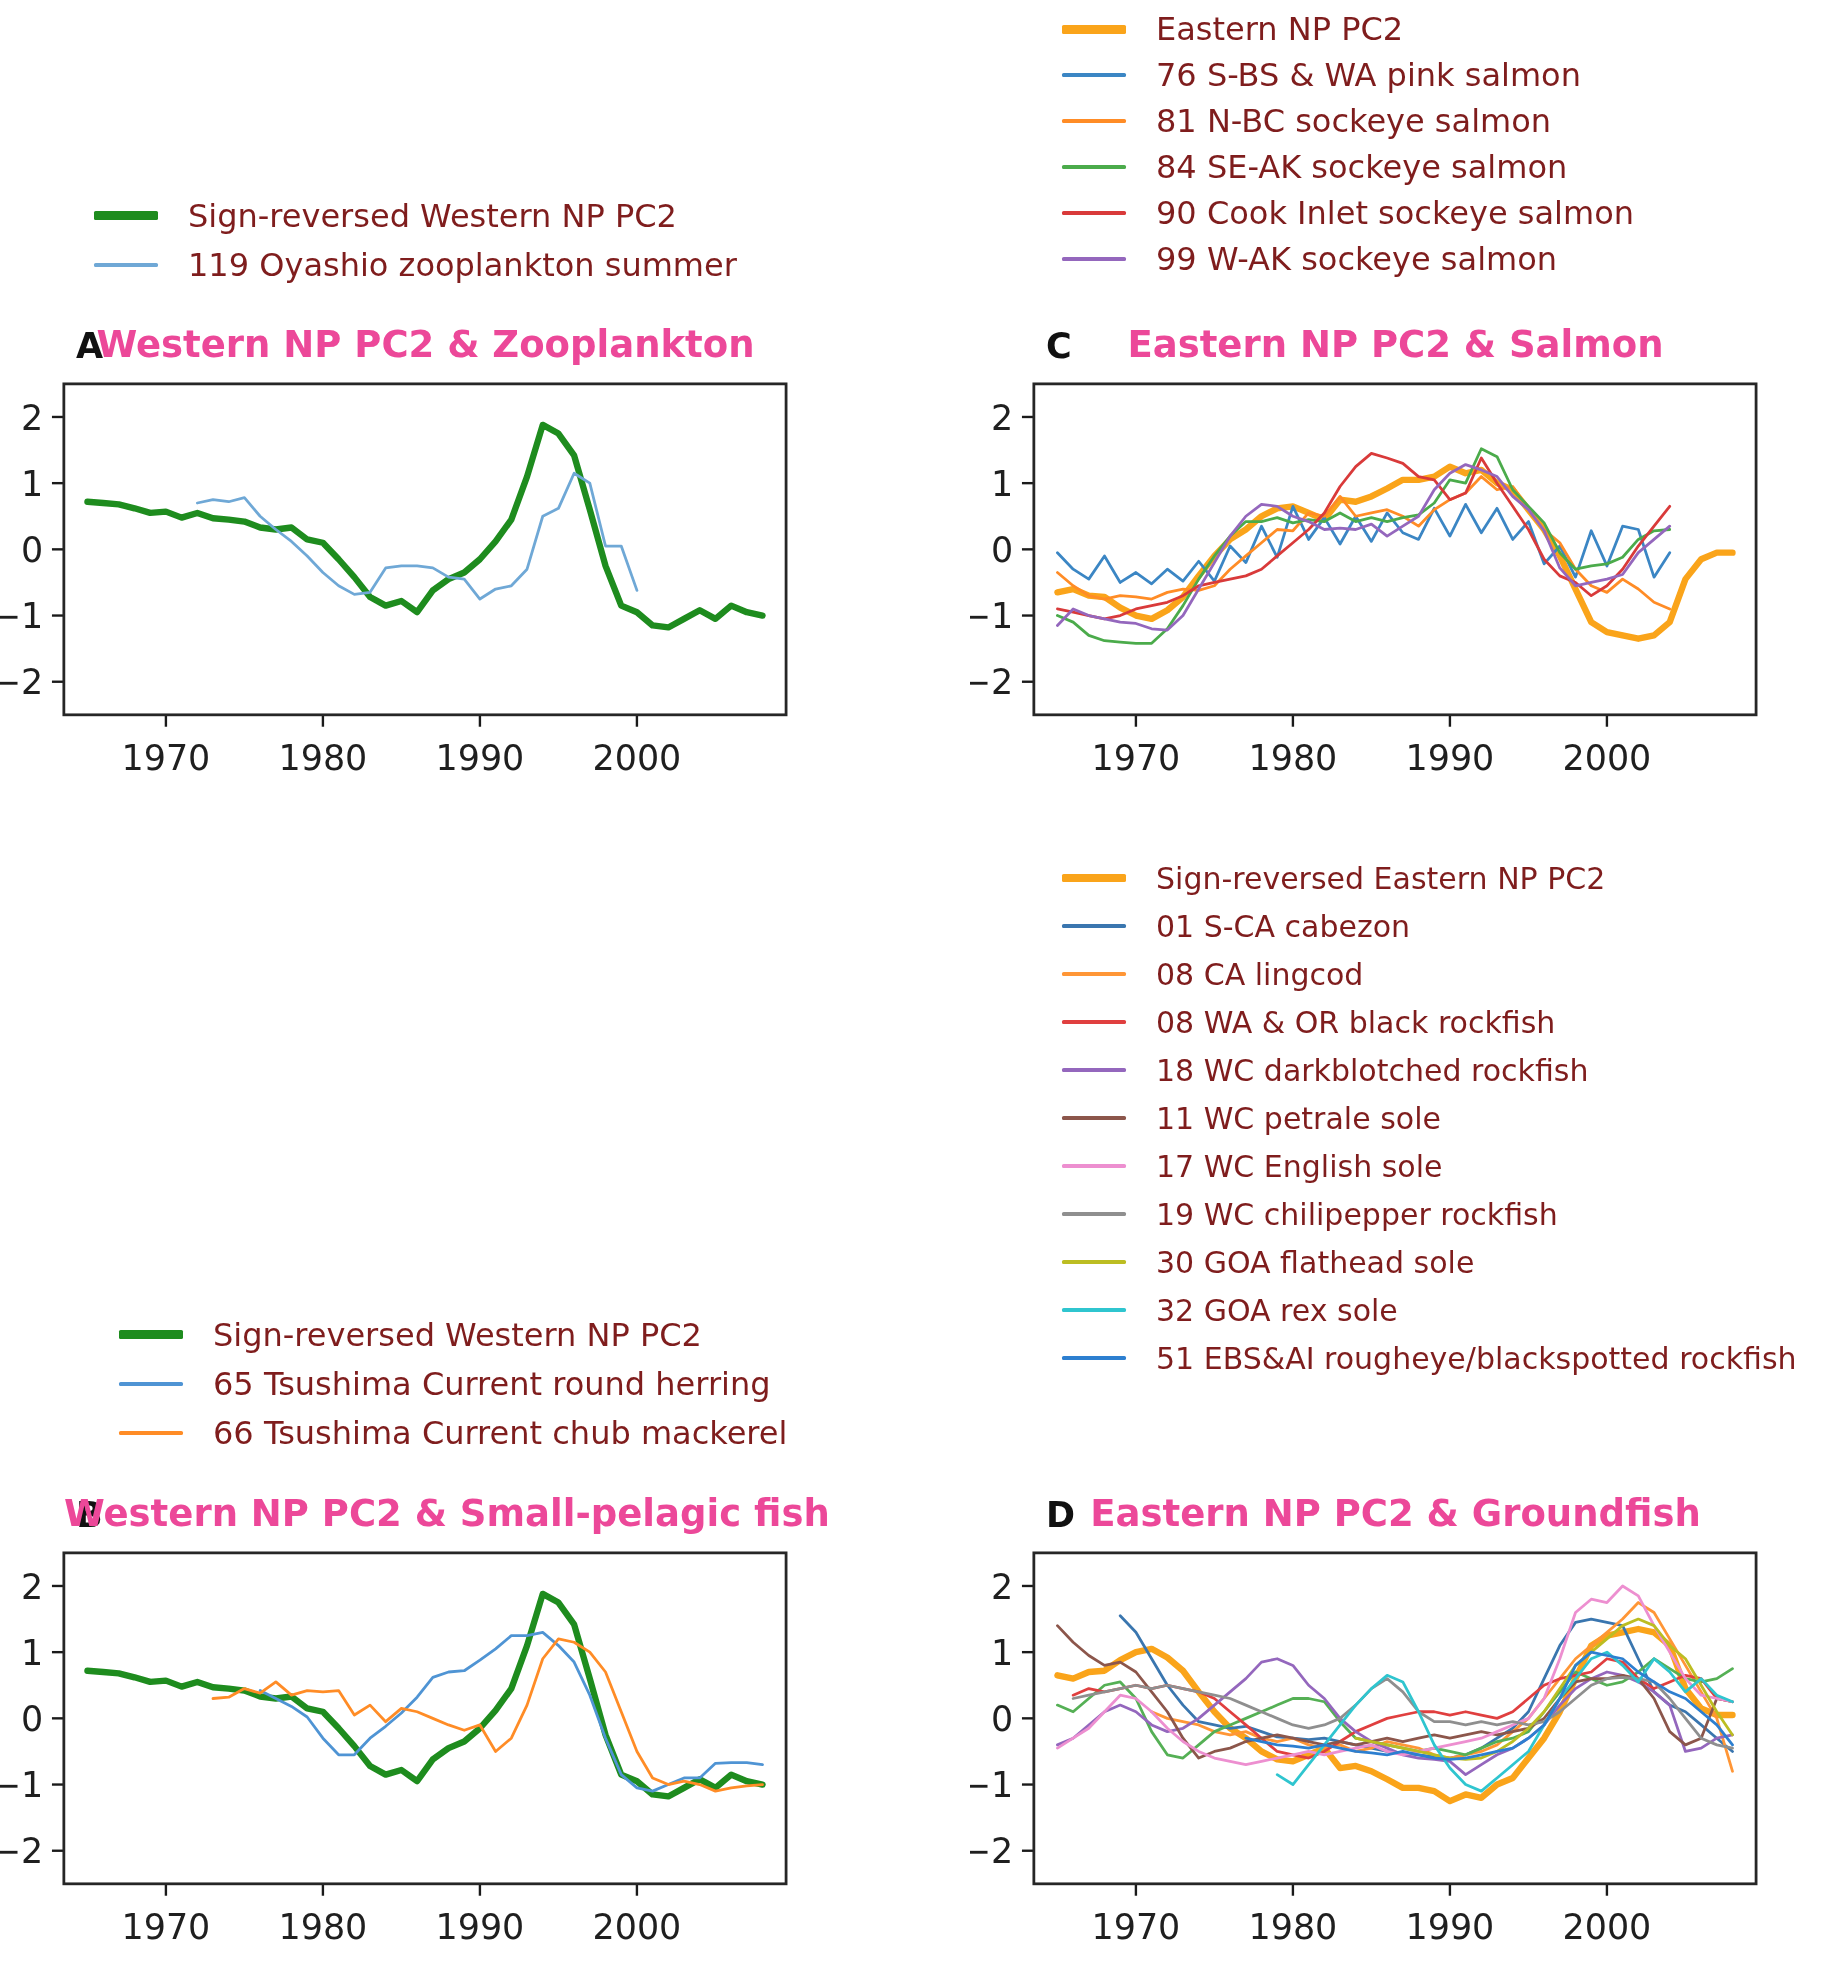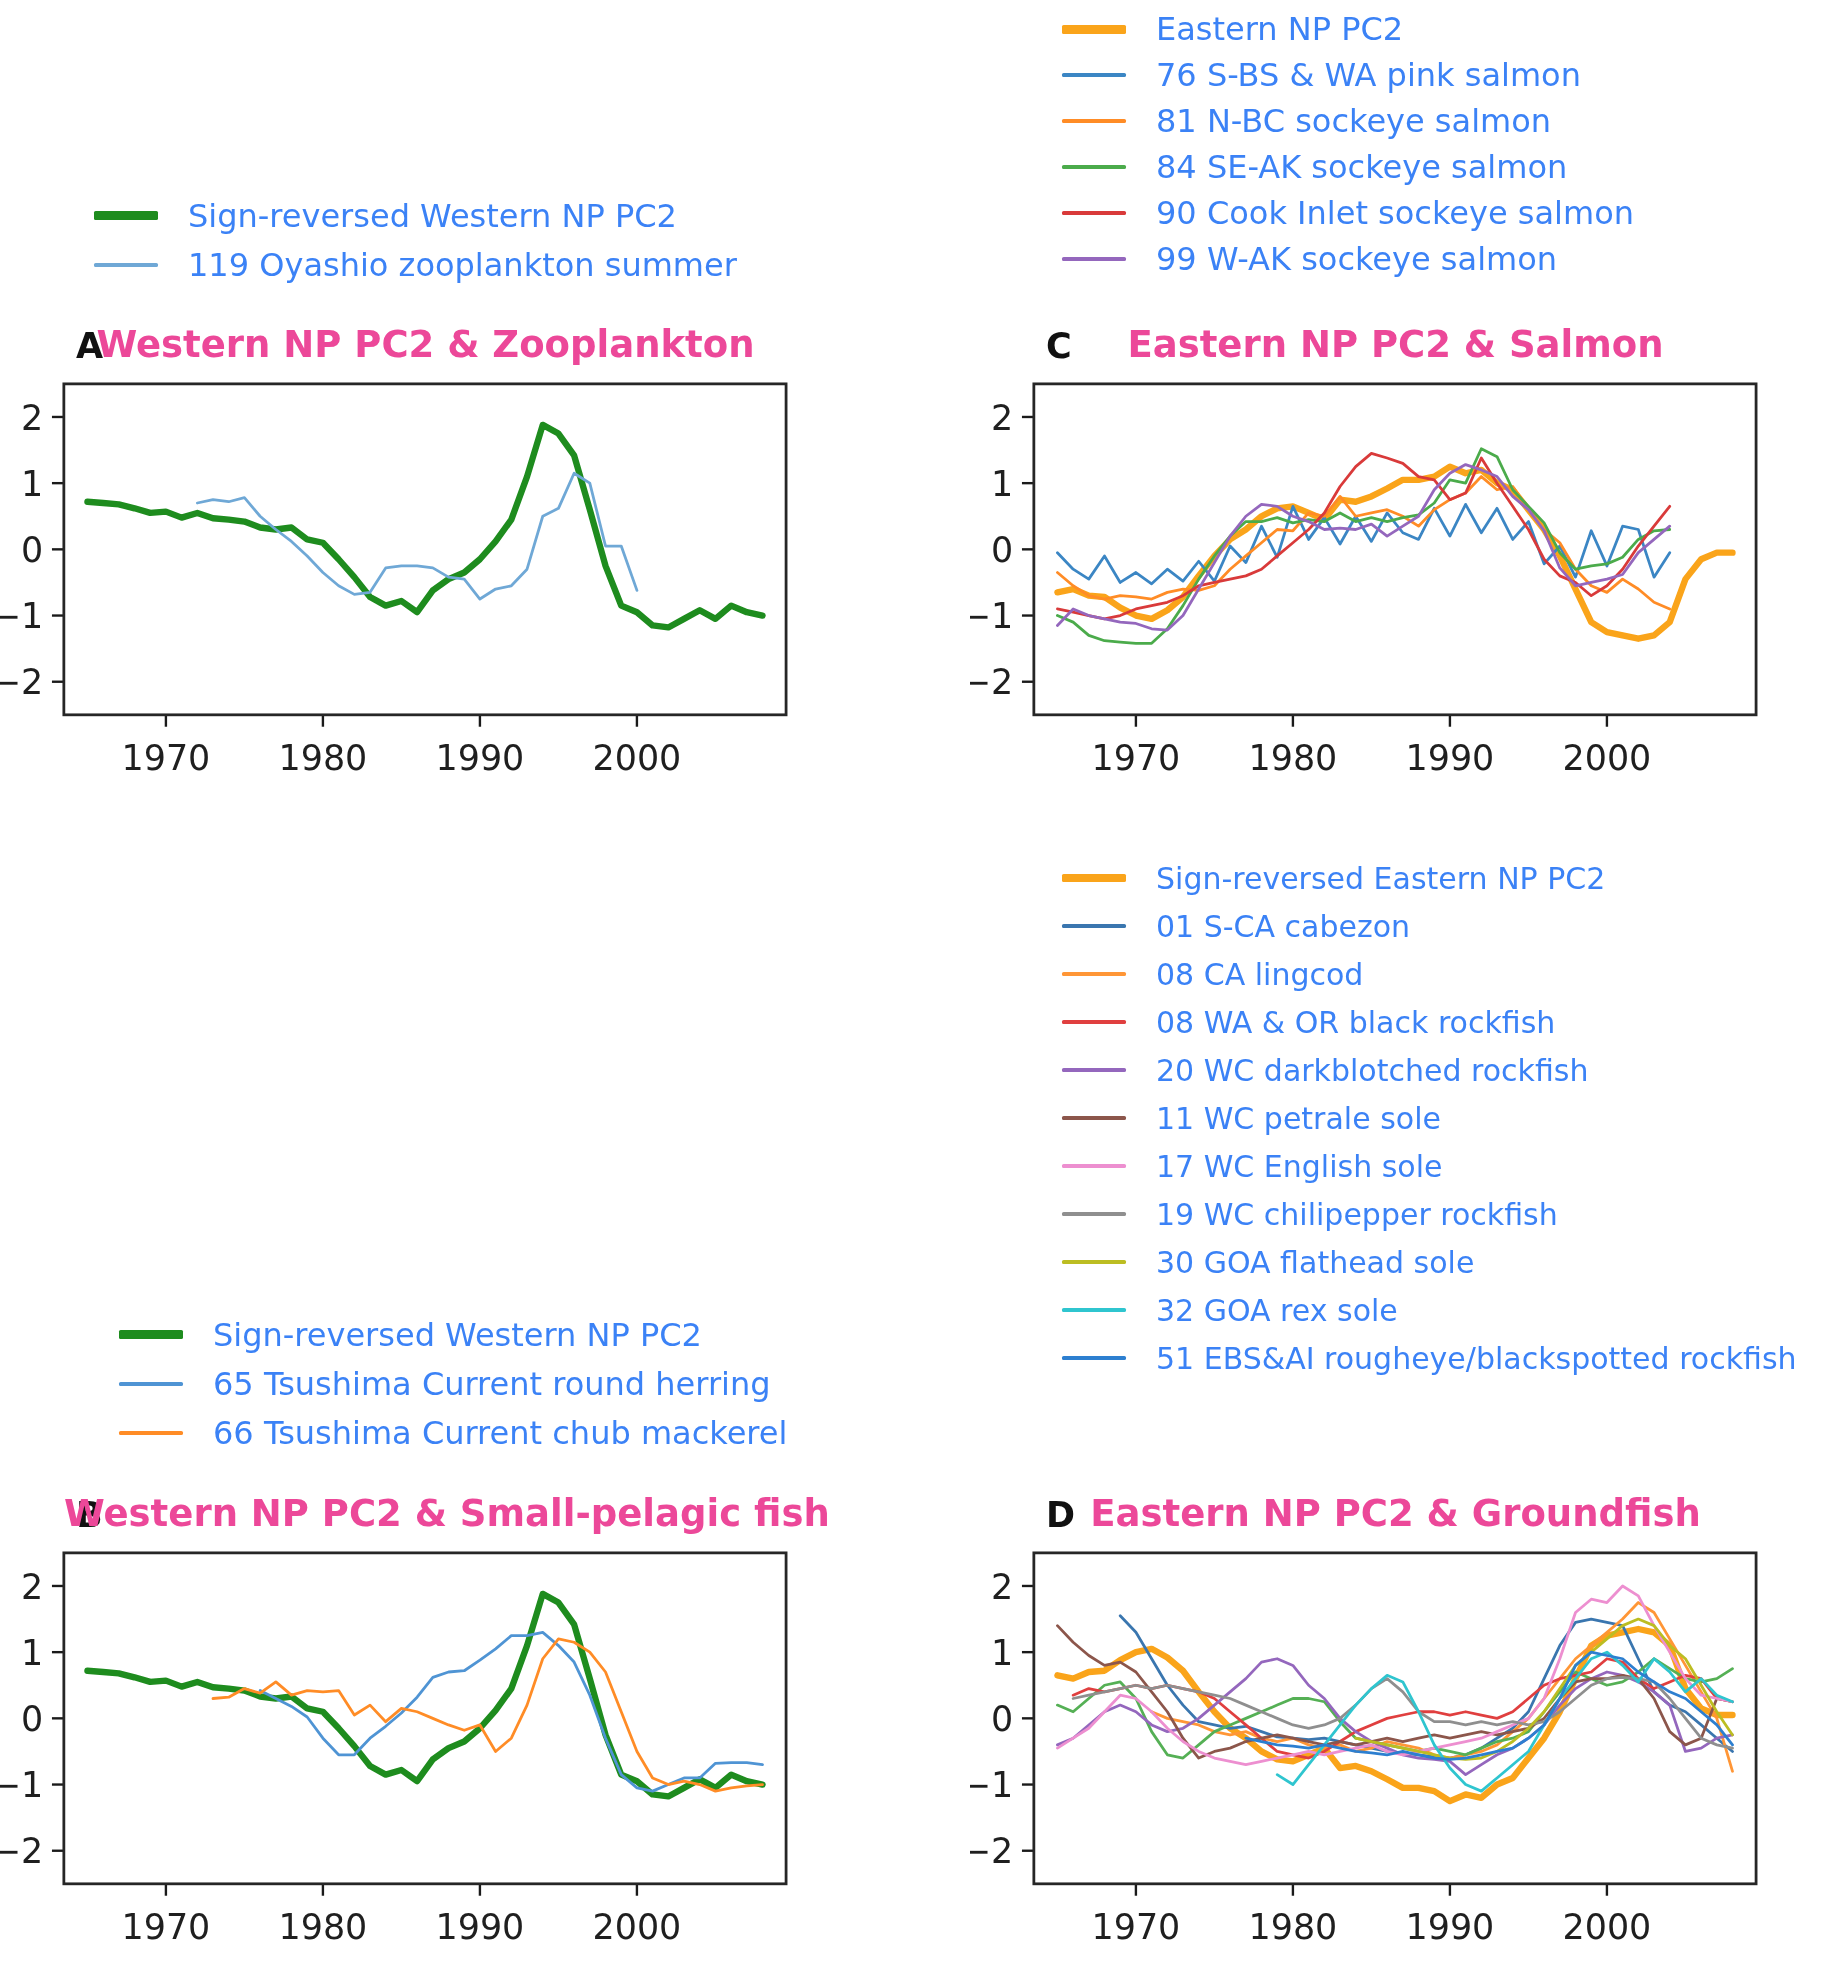--- a/index.html
+++ b/index.html
@@ -12,21 +12,21 @@
     color:#1a1a1a;
     overflow:hidden;
   }
   .legend{position:absolute;}
   .lrow{display:flex;align-items:center;height:48px;}
   .legend-a .lrow,.legend-b .lrow{height:49px;}
   .legend-c .lrow{height:46px;}
   .legend-d .lrow{height:48px;}
   .swatch{display:inline-block;width:64px;height:4px;border-radius:1.6px;margin-right:30px;flex:0 0 auto;}
   .swatch.thick{height:8.7px;}
-  .llabel{font-size:32px;color:#3b82f6;white-space:nowrap;}
+  .llabel{font-size:32px;color:#7f1d1d;white-space:nowrap;}
   .legend-d .llabel{font-size:30px;}
   #legend-A{left:94px;top:191px;}
   #legend-C{left:1062px;top:6.4px;}
   #legend-B{left:119px;top:1310px;}
   #legend-D{left:1062px;top:854px;}
   .chart{position:absolute;width:842px;height:500px;}
   #chart-A{left:0;top:318px;}
   #chart-C{left:970px;top:318px;}
   #chart-B{left:0;top:1487px;}
   #chart-D{left:970px;top:1487px;}
@@ -103,21 +103,21 @@
       <div class="lrow">
         <span class="swatch" style="background: rgb(255, 150, 54);"></span>
         <span class="llabel">08 CA lingcod</span>
       </div>
       <div class="lrow">
         <span class="swatch" style="background: rgb(224, 63, 63);"></span>
         <span class="llabel">08 WA &amp; OR black rockfish</span>
       </div>
       <div class="lrow">
         <span class="swatch" style="background: rgb(148, 103, 189);"></span>
-        <span class="llabel">20 WC darkblotched rockfish</span>
+        <span class="llabel">18 WC darkblotched rockfish</span>
       </div>
       <div class="lrow">
         <span class="swatch" style="background: rgb(140, 86, 75);"></span>
         <span class="llabel">11 WC petrale sole</span>
       </div>
       <div class="lrow">
         <span class="swatch" style="background: rgb(237, 143, 208);"></span>
         <span class="llabel">17 WC English sole</span>
       </div>
       <div class="lrow">

